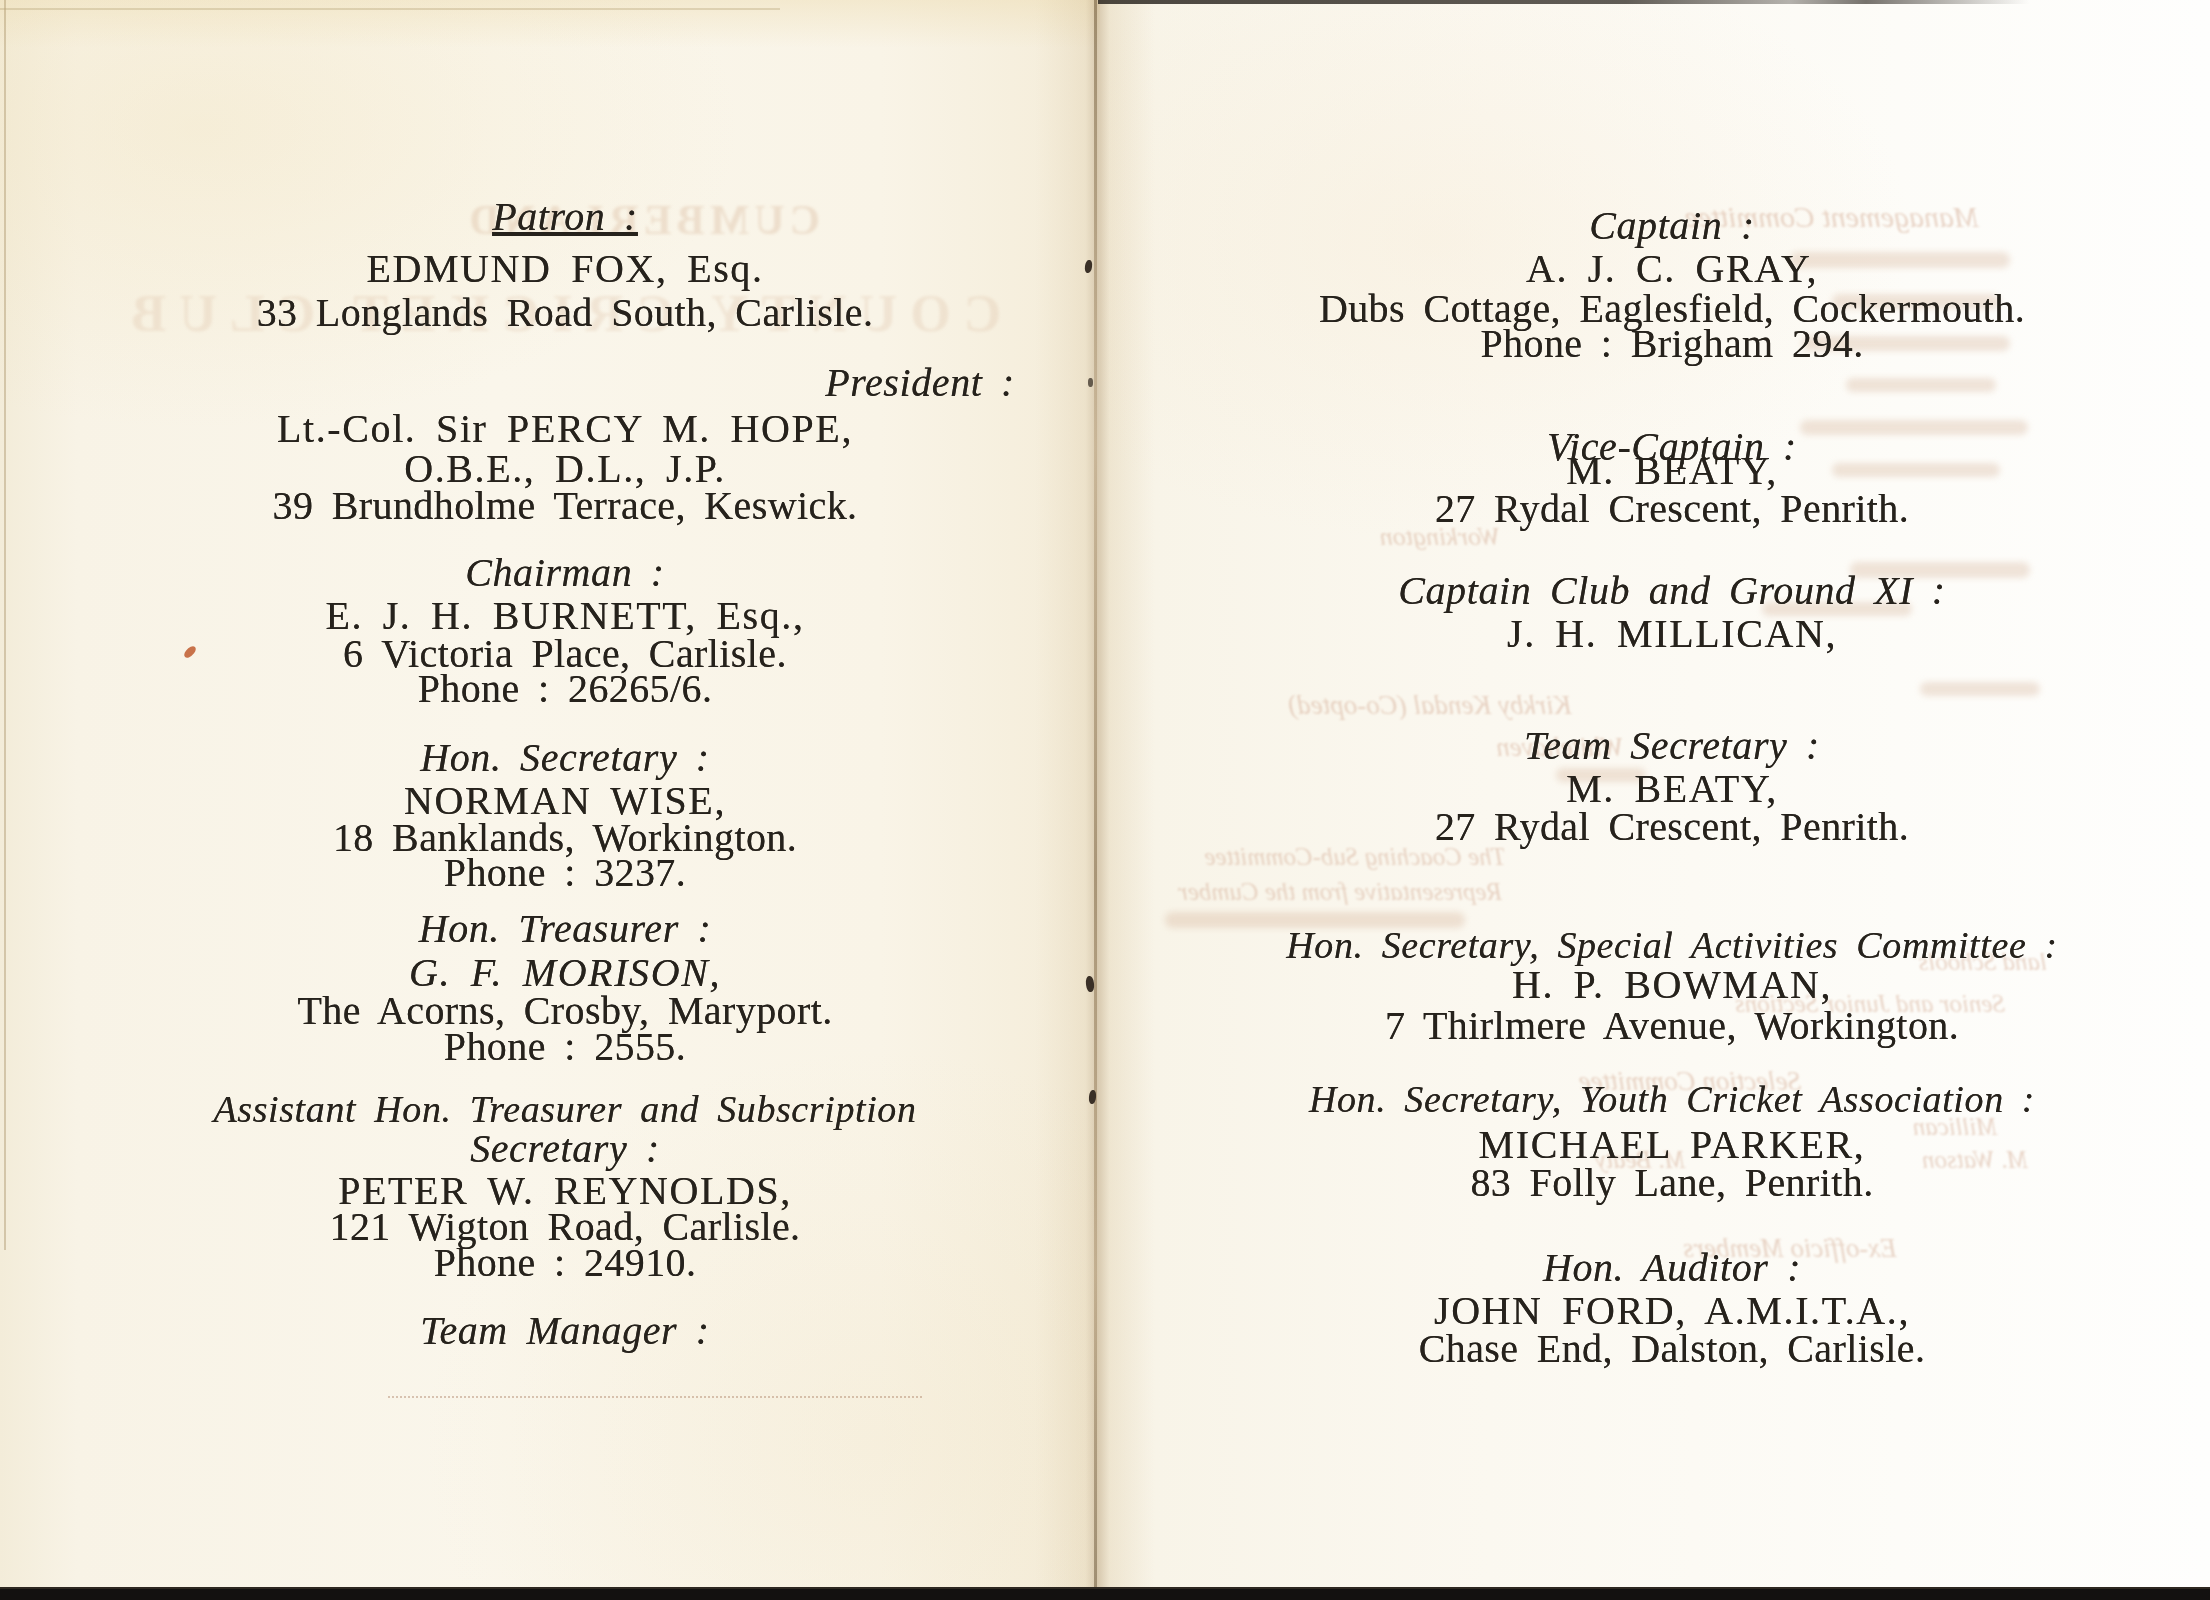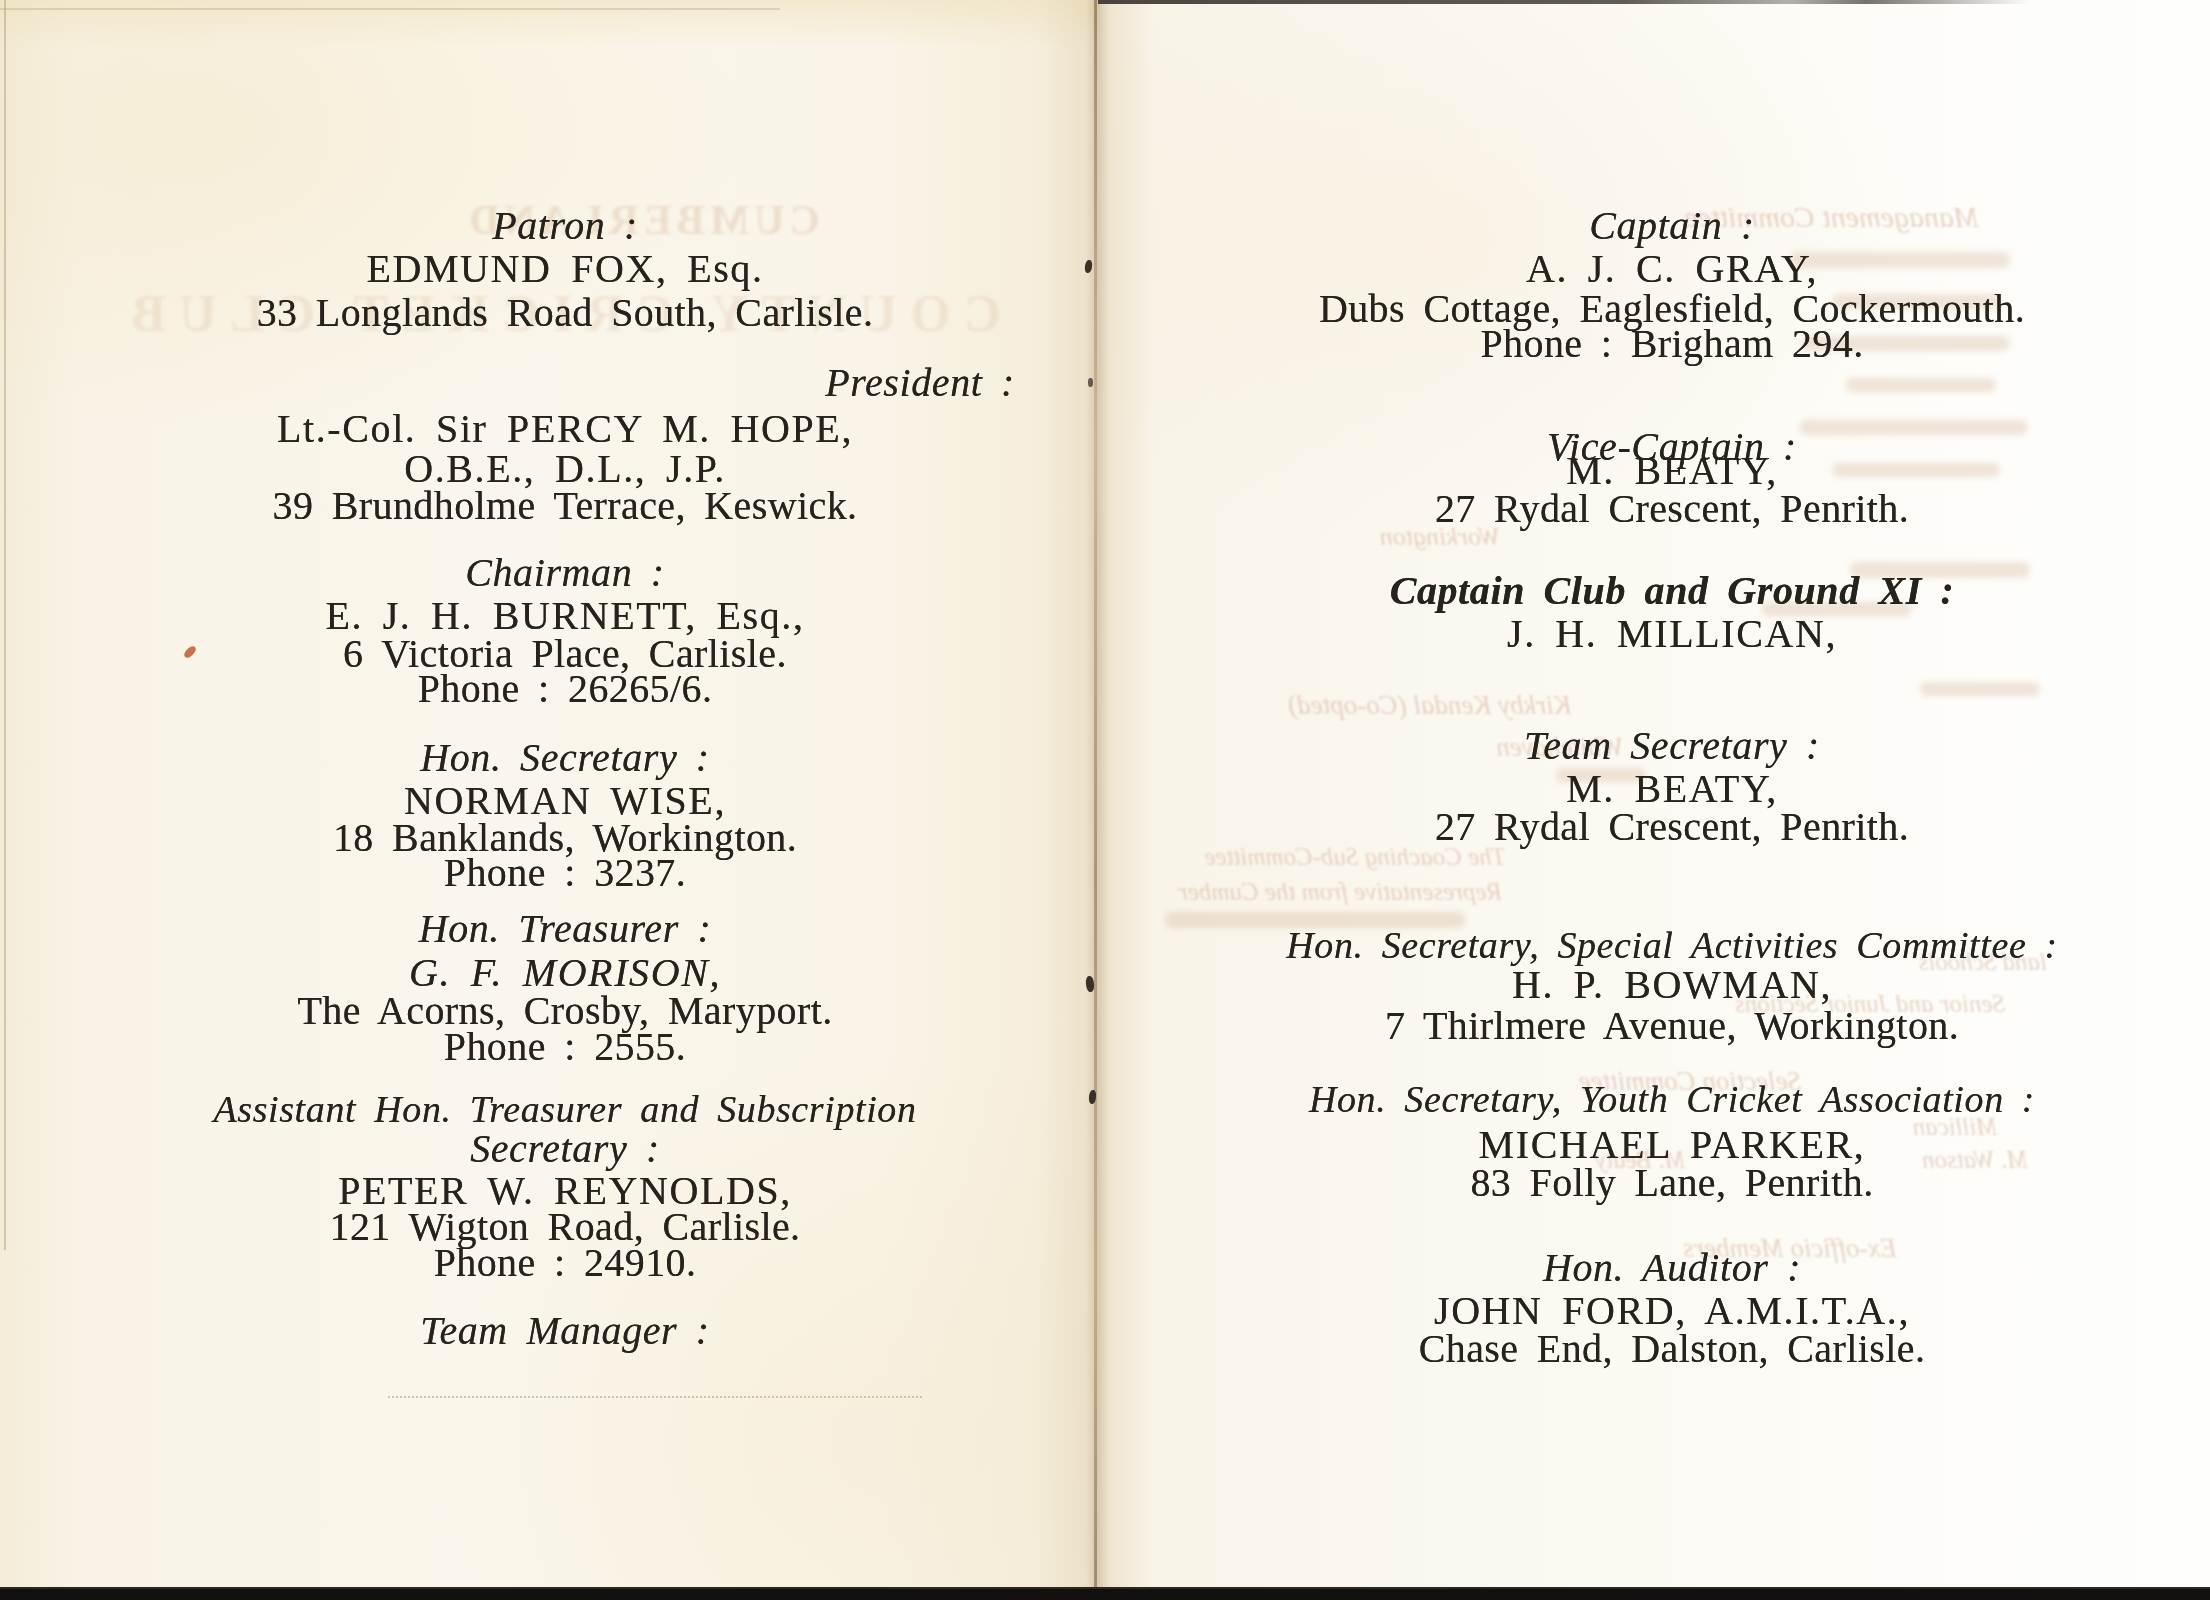--- a/index.html
+++ b/index.html
@@ -80,21 +80,21 @@
   <div class="smudge" style="left:1802px;top:336px;width:208px;height:15px;"></div>
   <div class="smudge" style="left:1846px;top:378px;width:150px;height:14px;"></div>
   <div class="smudge" style="left:1800px;top:420px;width:228px;height:15px;"></div>
   <div class="smudge" style="left:1832px;top:463px;width:168px;height:14px;"></div>
   <div class="smudge" style="left:1850px;top:562px;width:180px;height:16px;"></div>
   <div class="smudge" style="left:1762px;top:602px;width:150px;height:14px;"></div>
   <div class="smudge" style="left:1920px;top:682px;width:120px;height:14px;"></div>
   <div class="smudge" style="left:1556px;top:768px;width:90px;height:14px;"></div>
   <div class="smudge" style="left:1165px;top:912px;width:300px;height:16px;"></div>
 
-  <div class="line lp hd" style="top:205px;">Patron :</div>
+  <div class="line lp hd" style="top:196px;text-decoration:underline;">Patron :</div>
   <div class="line lp caps" style="top:248px;">EDMUND FOX, Esq.</div>
   <div class="line lp" style="top:292px;">33 Longlands Road South, Carlisle.</div>
 
   <div class="line lp hd" style="top:362px;text-align:right;">President :</div>
   <div class="line lp caps" style="top:408px;">Lt.-Col. Sir PERCY M. HOPE,</div>
   <div class="line lp caps" style="top:448px;">O.B.E., D.L., J.P.</div>
   <div class="line lp" style="top:485px;">39 Brundholme Terrace, Keswick.</div>
 
   <div class="line lp hd" style="top:552px;">Chairman :</div>
   <div class="line lp caps" style="top:595px;">E. J. H. BURNETT, Esq.,</div>
@@ -121,21 +121,21 @@
 
   <div class="line rp hd" style="top:205px;">Captain :</div>
   <div class="line rp caps" style="top:248px;">A. J. C. GRAY,</div>
   <div class="line rp" style="top:288px;">Dubs Cottage, Eaglesfield, Cockermouth.</div>
   <div class="line rp" style="top:323px;">Phone : Brigham 294.</div>
 
   <div class="line rp hd" style="top:426px;">Vice-Captain :</div>
   <div class="line rp caps" style="top:450px;">M. BEATY,</div>
   <div class="line rp" style="top:488px;">27 Rydal Crescent, Penrith.</div>
 
-  <div class="line rp hd" style="top:570px;font-weight:bold;">Captain Club and Ground XI :</div>
+  <div class="line rp hd" style="top:570px;">Captain Club and Ground XI :</div>
   <div class="line rp caps" style="top:613px;">J. H. MILLICAN,</div>
 
   <div class="line rp hd" style="top:725px;">Team Secretary :</div>
   <div class="line rp caps" style="top:768px;">M. BEATY,</div>
   <div class="line rp" style="top:806px;">27 Rydal Crescent, Penrith.</div>
 
   <div class="line rp hd hd-sm" style="top:926px;">Hon. Secretary, Special Activities Committee :</div>
   <div class="line rp caps" style="top:964px;">H. P. BOWMAN,</div>
   <div class="line rp" style="top:1005px;">7 Thirlmere Avenue, Workington.</div>
 

